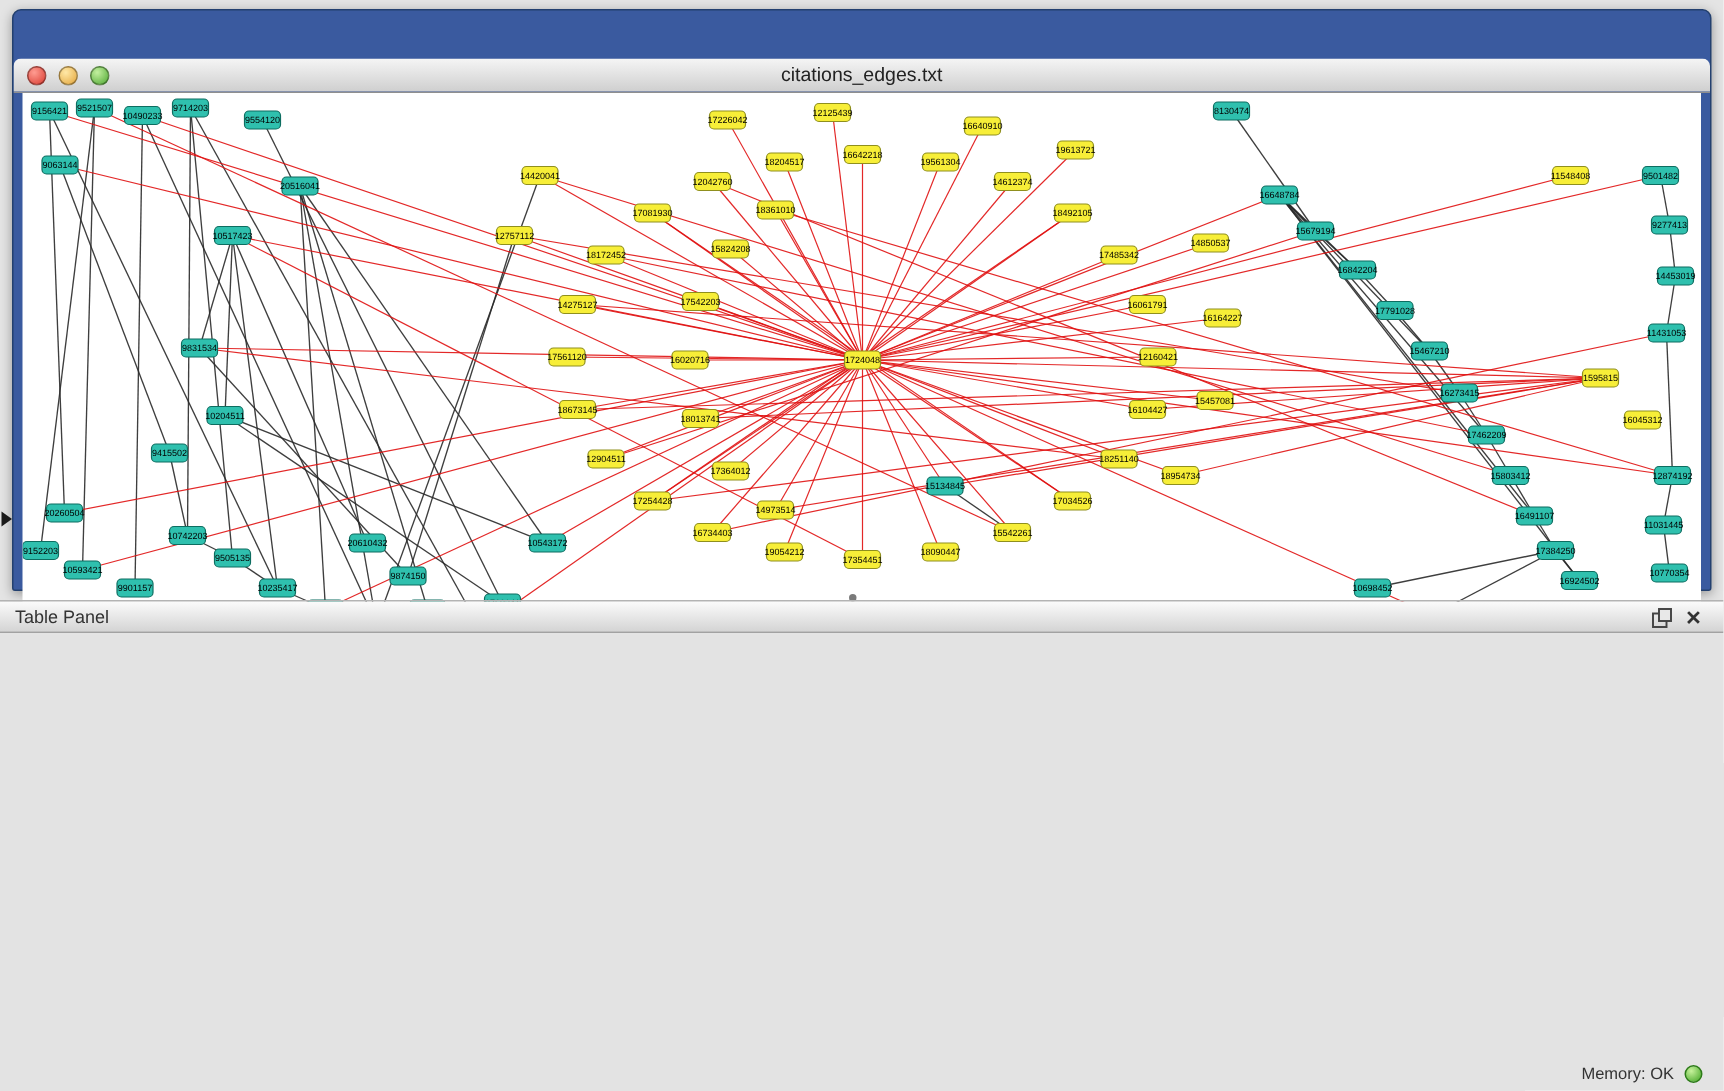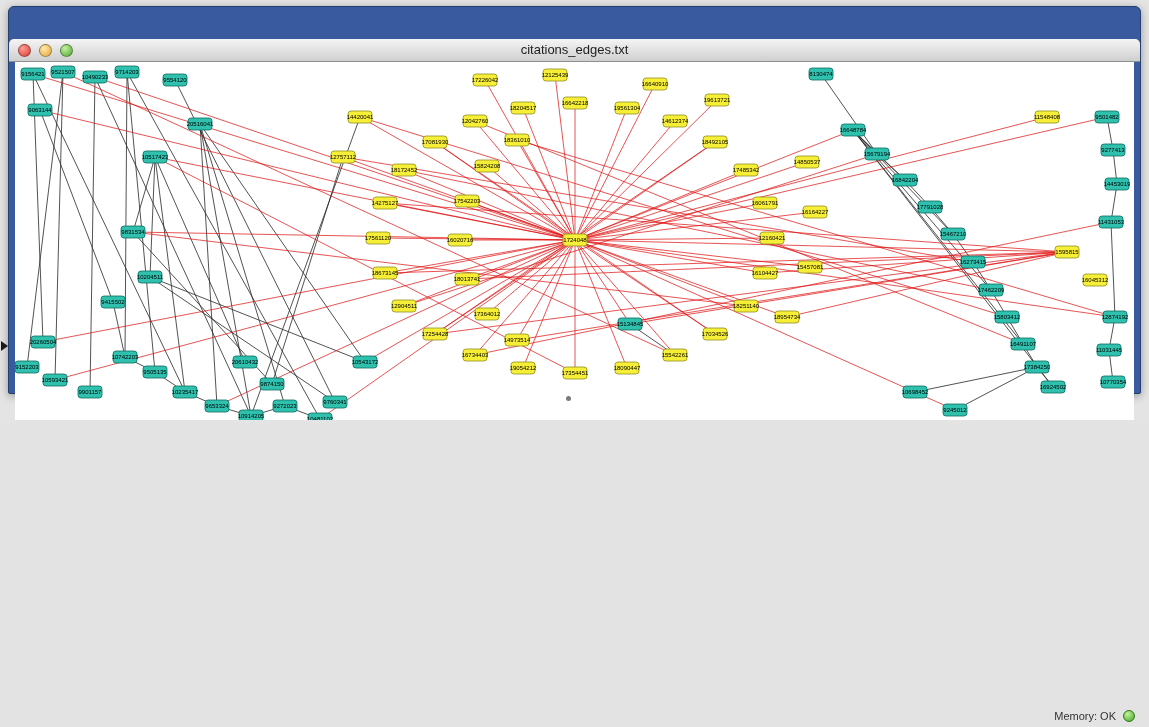--- a/index.html
+++ b/index.html
@@ -583,20 +583,30 @@
               <text x="160" y="20" class="node-label">9554120</text>
             </g>
           </g>
       </svg>
     </div>
   </div>
 
   <span class="left-expander"></span>
   <span class="splitter-dot"></span>
 
+  <div class="panel-header">
+    <span class="panel-title">Table Panel</span>
+    <span class="panel-float">
+      <svg width="14" height="14" viewBox="0 0 14 14">
+        <rect x="1" y="4" width="9" height="9" fill="none" stroke="#444" stroke-width="1.3"></rect>
+        <rect x="5" y="1" width="8" height="8" fill="#e8e8e8" stroke="#444" stroke-width="1.3"></rect>
+      </svg>
+    </span>
+    <span class="panel-close"></span>
+  </div>
 
   <div class="panel-body">
 
     <div class="status">
       <span>Memory: OK</span>
       <span class="mem-dot"></span>
     </div>
   </div>
 </div>
 

